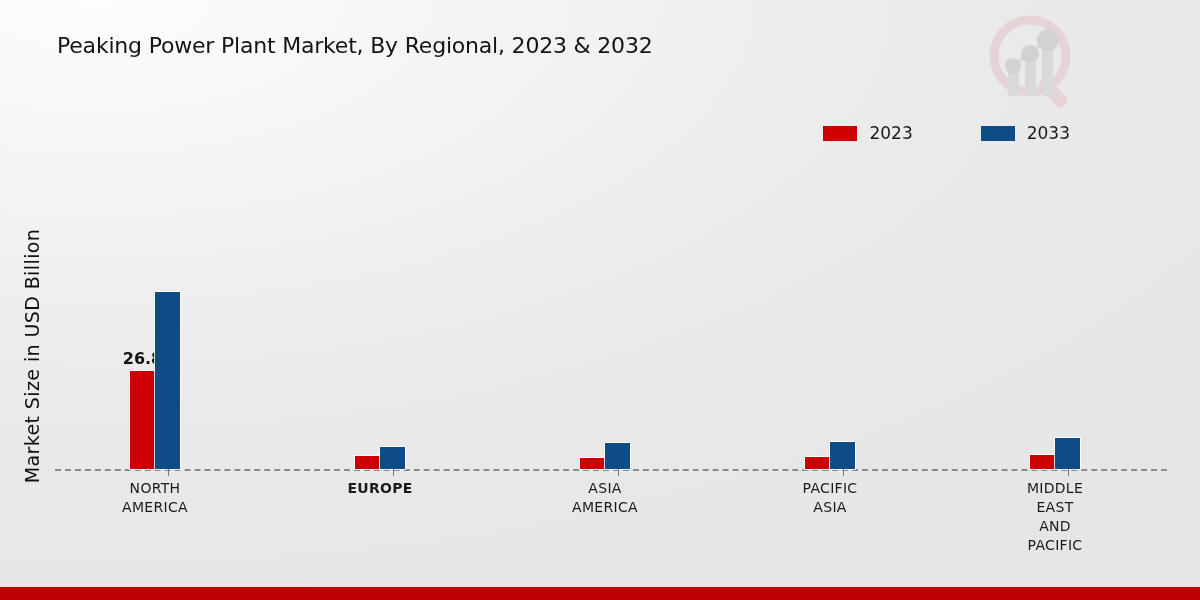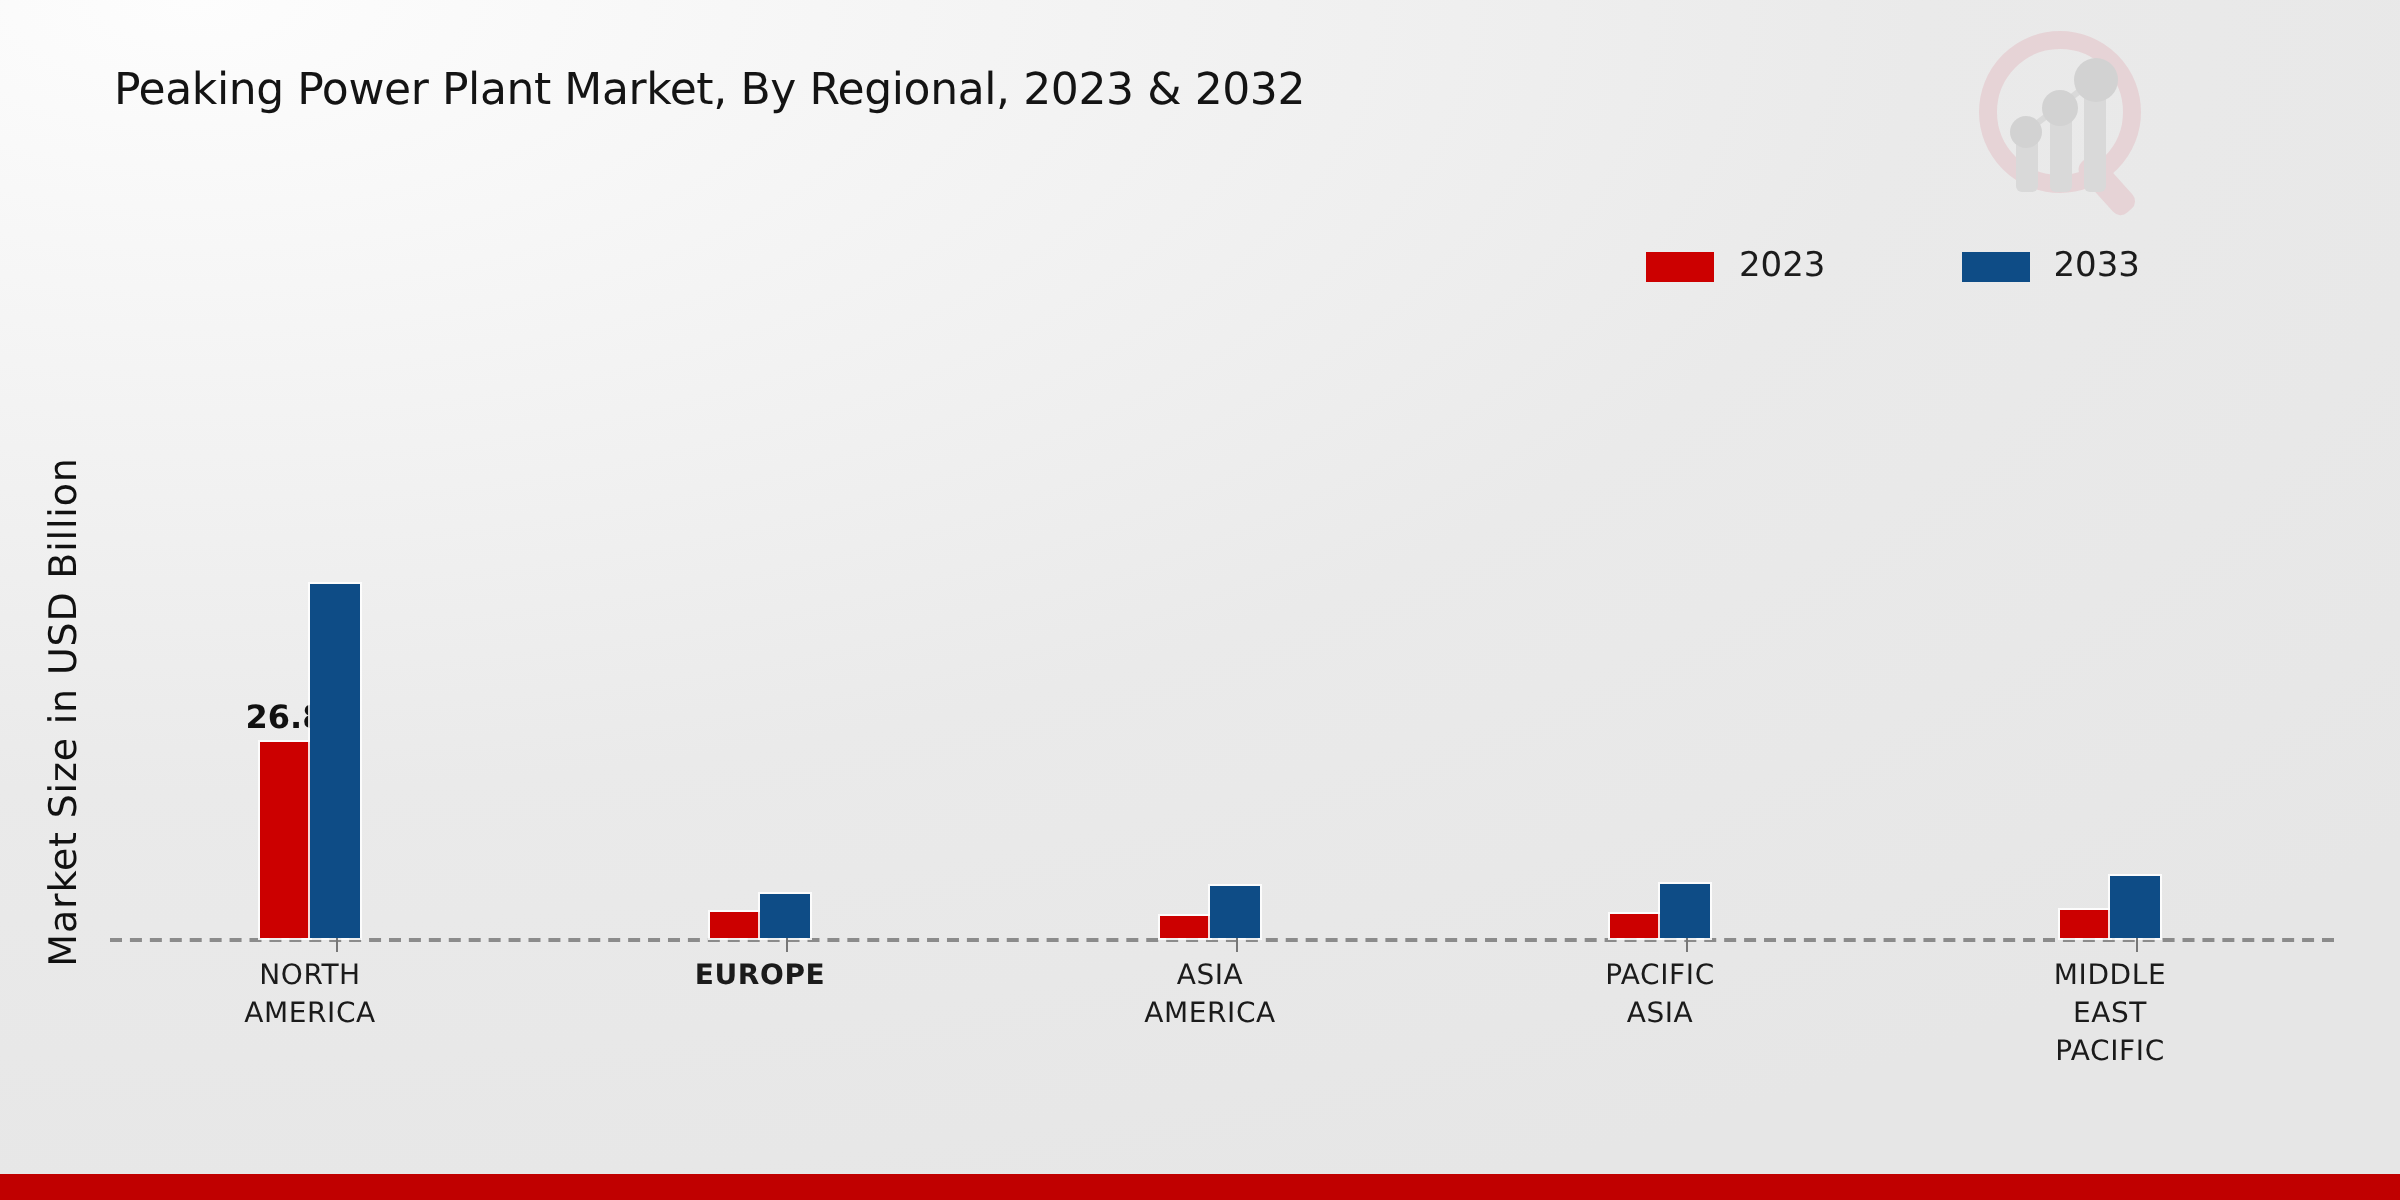--- a/index.html
+++ b/index.html
@@ -173,18 +173,19 @@
 
     <div class="group" style="left:1009px;">
       <div class="bar y2023" style="height:14px;"></div>
       <div class="bar y2032" style="height:31px;">
         <span class="tick"></span>
       </div>
     </div>
     <div class="catlabel" style="left:955px;">
       <div>MIDDLE</div>
       <div>EAST</div>
+      <div>AND</div>
       <div>PACIFIC</div>
     </div>
   </div>
 
   <div class="footer"></div>
 </div>
 
 </body></html>

